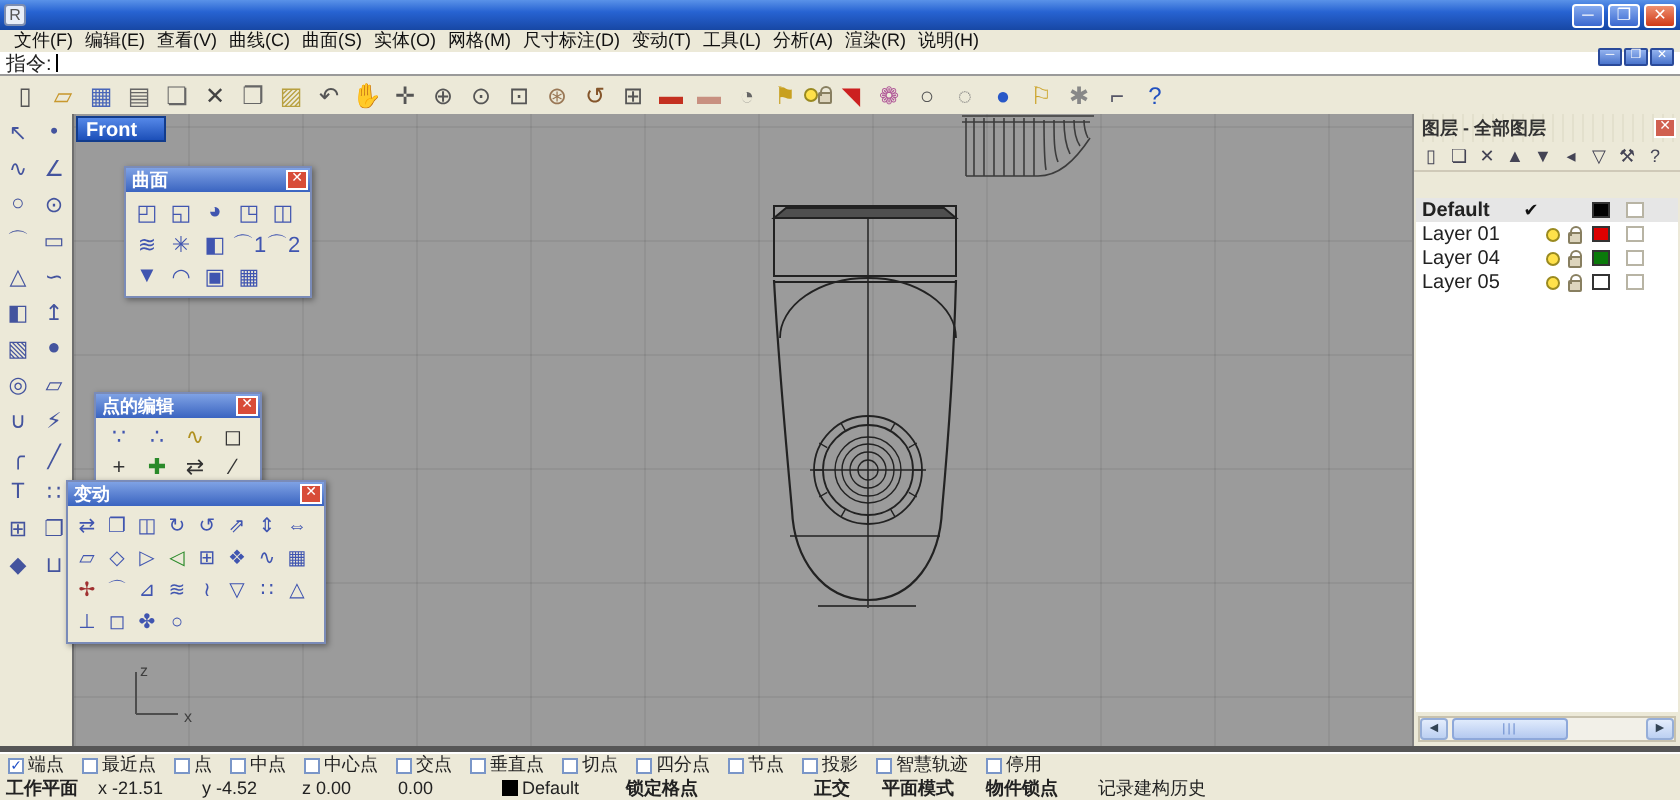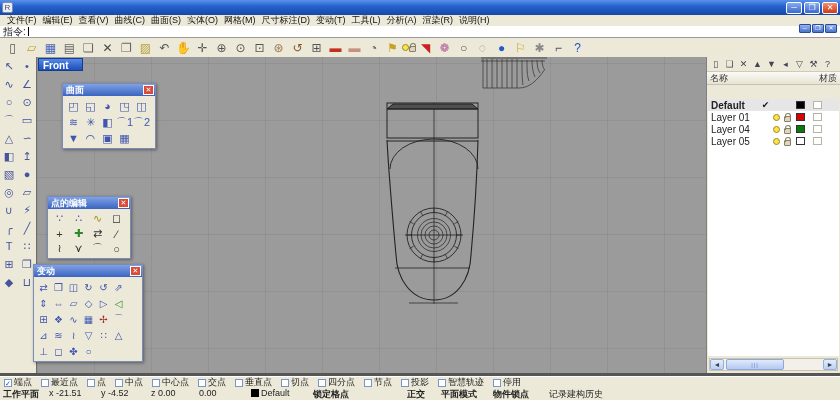--- a/index.html
+++ b/index.html
@@ -69,21 +69,21 @@
   .panel-scrollbar{position:absolute;left:2px;right:2px;bottom:2px;height:13px;background:#f2f0e8;border:1px solid #c8c2ae;display:flex;align-items:center}
   .sb-btn{width:14px;height:11px;background:linear-gradient(180deg,#e4edfc,#bcd0f2);border:1px solid #96aed8;border-radius:2px;font-size:7px;color:#345;display:flex;align-items:center;justify-content:center}
   .sb-btn.right{margin-left:auto}
   .sb-thumb{width:58px;height:11px;margin-left:2px;background:linear-gradient(180deg,#e0ebfc,#b4c9f0);border:1px solid #8ea8da;border-radius:2px;display:flex;align-items:center;justify-content:center;font-size:6px;letter-spacing:1px;color:#68c}
   
   .osnap-bar{position:absolute;left:0;top:376px;width:840px;height:12px;background:#ece9d8;border-top:1px solid #fff;display:flex;align-items:center;padding-left:4px;overflow:hidden}
   .osnap-item{display:flex;align-items:center;margin-right:9px;white-space:nowrap}
   .cb{width:8px;height:8px;background:#fff;border:1px solid #7a96c8;margin-right:2px;font-size:7px;line-height:7px;color:#1f4fc8;text-align:center;flex:0 0 auto}
   .osnap-label{font-size:9px}
   
-  .status-bar{position:absolute;left:0;top:388px;width:840px;height:12px;background:#ece9d8;display:flex;font-size:9px;overflow:hidden}
+  .status-bar{position:absolute;left:0;top:388px;width:840px;height:12px;background:#ece9d8;display:flex;align-items:center;font-size:9px;overflow:hidden}
   .sf{padding:0 3px;white-space:nowrap;flex:0 0 auto}
   .sf.b{font-weight:bold}
   .layer-swatch{display:inline-block;width:8px;height:8px;background:#000;vertical-align:-1px;margin-right:2px}
 </style>
 </head>
 <body>
 
 <div class="titlebar">
   <div class="app-icon">R</div>
   <div class="winbtns">
@@ -225,35 +225,35 @@
           <path d="M31,300 V279 M31,300 H52"></path>
         </g>
         <text x="33" y="281" font-size="8" fill="#3f3f3f" stroke="none">z</text>
         <text x="55" y="304" font-size="8" fill="#3f3f3f" stroke="none">x</text>
       </g>
     </svg>
     <div class="front-tab">Front</div>
   </div>
 
   <div class="right-panel">
+    <div class="panel-title">
+      <span>图层 - 全部图层</span>
+      <span class="panel-close">✕</span>
+    </div>
     <div class="panel-toolbar">
         <span class="pt-icon">▯</span>
         <span class="pt-icon">❏</span>
         <span class="pt-icon">✕</span>
         <span class="pt-icon">▲</span>
         <span class="pt-icon">▼</span>
         <span class="pt-icon">◂</span>
         <span class="pt-icon">▽</span>
         <span class="pt-icon">⚒</span>
         <span class="pt-icon">?</span>
       </div>
-    <div class="panel-header">
-      <span>名称</span>
-      <span class="header-material">材质</span>
-    </div>
     <div class="layer-list">
         <div class="layer-row current">
           <span class="lr-name" style="font-weight: bold;">Default</span>
           <span class="lr-cell">
             <span>✔</span>
           </span>
           <span class="lr-cell"></span>
           <span class="lr-cell"></span>
           <span class="lr-color" style="background: rgb(0, 0, 0);"></span>
           <span class="lr-mat"></span>
@@ -348,21 +348,21 @@
       <span class="pal-icon" style="color: rgb(42, 138, 42);">✚</span>
       <span class="pal-icon" style="color: rgb(51, 51, 51);">⇄</span>
       <span class="pal-icon" style="color: rgb(51, 51, 51);">∕</span>
       <span class="pal-icon" style="color: rgb(51, 51, 51);">≀</span>
       <span class="pal-icon" style="color: rgb(51, 51, 51);">⋎</span>
       <span class="pal-icon" style="color: rgb(51, 51, 51);">⌒</span>
       <span class="pal-icon" style="color: rgb(51, 51, 51);">○</span>
     </div>
 </div>
 
-<div class="palette pal-transform" style="left:33px;top:264px;width:110px;z-index:42">
+<div class="palette pal-transform" style="left:33px;top:240px;width:130px;z-index:42">
   <div class="palette-title">
     <span>变动</span>
     <span class="palette-close">✕</span>
   </div>
   <div class="palette-grid">
       <span class="pal-icon">⇄</span>
       <span class="pal-icon">❐</span>
       <span class="pal-icon">◫</span>
       <span class="pal-icon">↻</span>
       <span class="pal-icon">↺</span>

